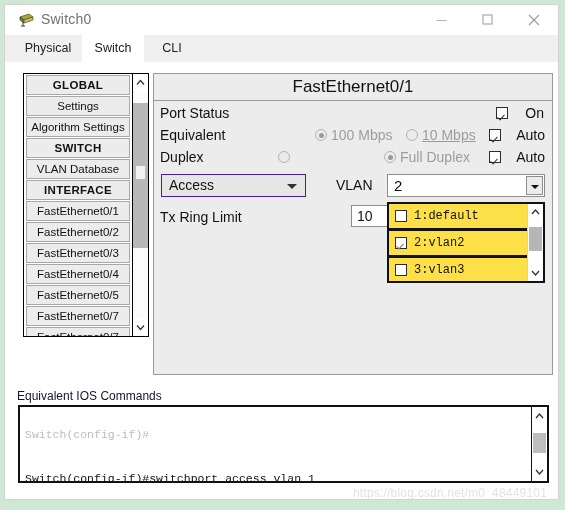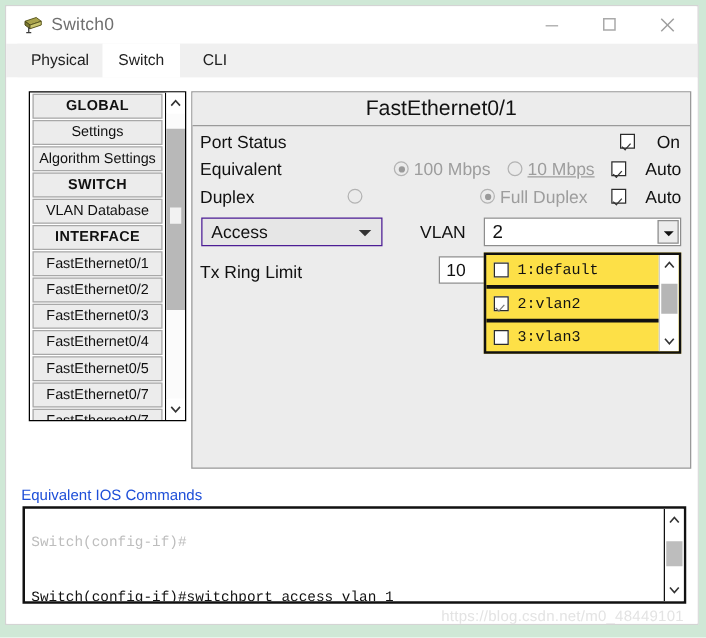--- a/index.html
+++ b/index.html
@@ -108,21 +108,21 @@
   .ddrow .dtxt{position:absolute;left:25px;top:0;line-height:24px;font-size:12px;color:#111;
        font-family:"Liberation Mono", monospace;}
   .ddsep{height:3px;background:#111;}
   .dd-sb{position:absolute;right:0;top:0;width:15px;height:77px;background:#fff;
        border-left:1px solid #d0d0d0;}
   .dd-sb .u,.dd-sb .d{position:absolute;left:0;width:15px;height:16px;}
   .dd-sb .u{top:0;} .dd-sb .d{bottom:0;}
   .dd-thumb{position:absolute;left:1px;top:23px;width:13px;height:24px;background:#b6b6b6;}
 
   
-  .ios-lbl{position:absolute;left:12px;top:327px;font-size:12px;color:#1d4ed8;}
+  .ios-lbl{position:absolute;left:12px;top:327px;font-size:12px;color:#0f172a;}
   .console{position:absolute;left:13px;top:343px;width:531px;height:78px;background:#fff;
        border:2px solid #111;box-sizing:border-box;overflow:hidden;}
   .clines{position:absolute;left:5px;top:-8px;width:500px;
        font-family:"Liberation Mono", monospace;font-size:11.5px;line-height:14.6px;color:#111;
        white-space:pre;}
   .cline.clip{color:#bdbdbd;}
   .c-sb{position:absolute;right:0;top:0;width:15px;height:74px;background:#fff;
        border-left:1px solid #111;}
   .c-sb .u,.c-sb .d{position:absolute;left:0;width:15px;height:18px;}
   .c-sb .u{top:0;} .c-sb .d{bottom:0;}

